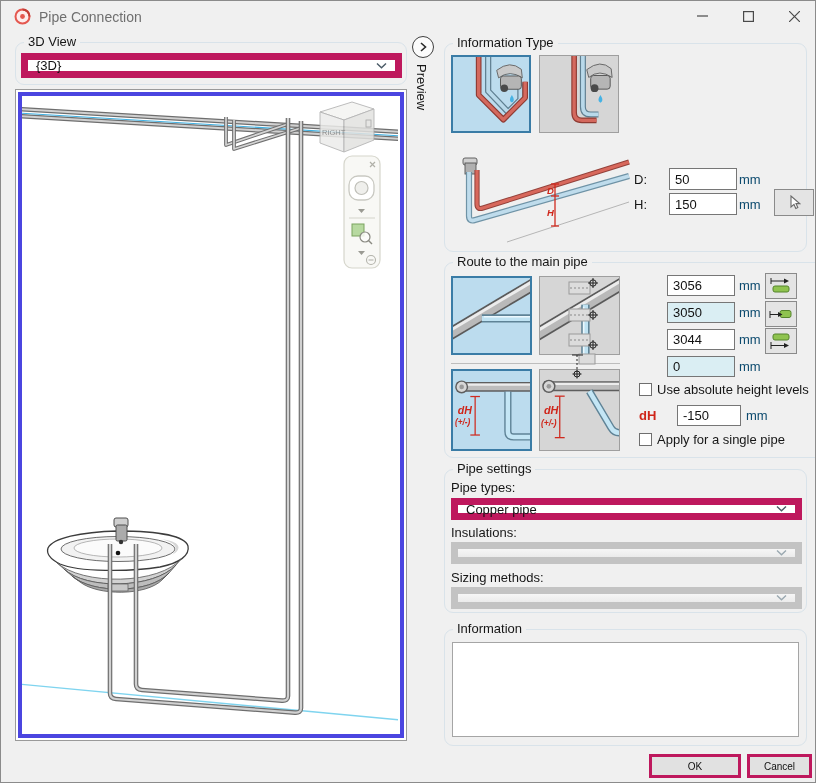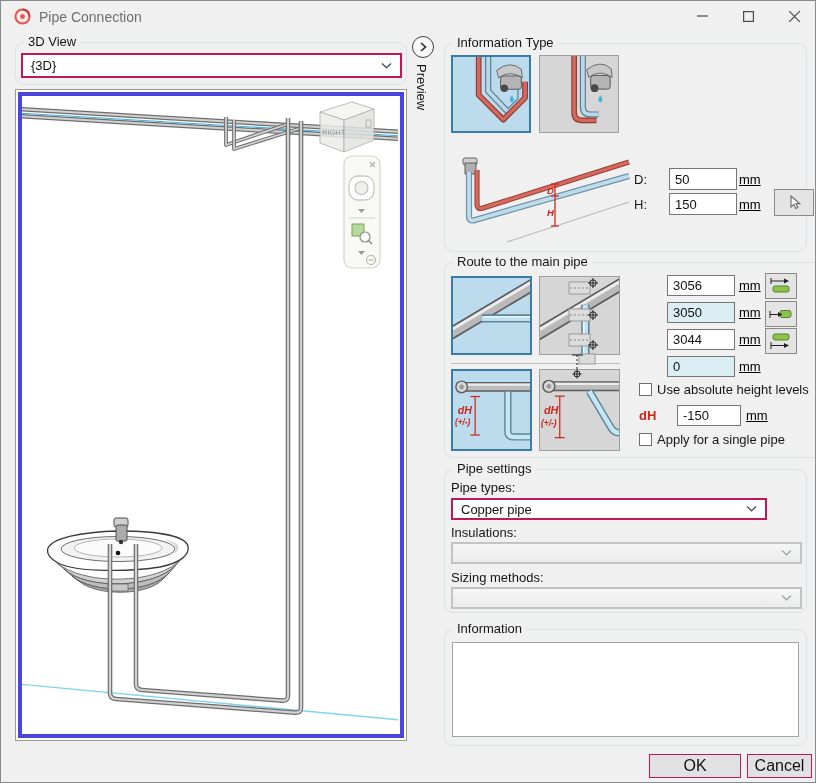--- a/index.html
+++ b/index.html
@@ -6,28 +6,28 @@
   .win{position:relative;width:816px;height:783px;background:#f0f0f0;border:1px solid #8b8b8b;box-sizing:border-box;overflow:hidden;}
   .win *{box-sizing:border-box;}
   .abs{position:absolute;}
   .title-text{font-size:14px;color:#6f6f6f;}
   .winbtn{display:flex;align-items:center;justify-content:center;width:44px;height:28px;top:1px;}
   .group{position:absolute;border:1px solid #d9e3ea;border-radius:9px;}
   .glabel{position:absolute;top:-9px;left:8px;background:#f0f0f0;padding:0 4px;font-size:13px;color:#161616;white-space:nowrap;}
   .lbl{position:absolute;font-size:13px;color:#161616;white-space:nowrap;}
   .num{position:absolute;border:1px solid #767676;font-size:13px;padding:1px 5px;background:#fff;font-family:inherit;color:#111;outline:none;}
   .num.hl{background:#daeef3;}
-  .unit{position:absolute;font-size:13px;color:#000000;text-decoration:underline;}
+  .unit{position:absolute;font-size:13px;color:#0c4a6e;}
   .cb{position:absolute;width:13px;height:13px;background:#fff;border:1px solid #6e6e6e;}
-  .btn{position:absolute;background:#e1e1e1;border:1px solid #be185d;font-size:16px;color:#111;display:flex;align-items:center;justify-content:center;font-family:inherit;cursor:default;}
+  .btn{position:absolute;background:#e1e1e1;border:3px solid #be185d;font-size:10px;color:#111;display:flex;align-items:center;justify-content:center;font-family:inherit;cursor:default;}
   .tool{background:#e4e4e4;border:1px solid #8a8a8a;display:flex;align-items:center;justify-content:center;}
   .thumb{position:absolute;border:1px solid #9f9f9f;background:#d6d6d6;}
   .thumb.sel{border:2px solid #3a7ca6;background:#bcdcee;}
   .thumb svg{display:block;width:100%;height:100%;}
-  .combo{position:absolute;background:#fff;border:2px solid #be185d;display:flex;align-items:center;padding:0 24px 0 8px;font-size:13px;color:#111;}
+  .combo{position:absolute;background:#fff;border:7px solid #be185d;display:flex;align-items:center;padding:0 24px 0 8px;font-size:13px;color:#111;}
   .combo.disabled{background:linear-gradient(#f6f6f6,#ebebeb);border-color:#c3c3c3;}
   .combo .chev{position:absolute;right:8px;top:50%;transform:translateY(-50%);}
   .vp-outer{position:absolute;left:14px;top:88px;width:392px;height:652px;background:#fff;border:1px solid #9a9a9a;}
   .vp-purple{position:absolute;left:2px;top:2px;right:2px;bottom:2px;border:4px solid #4b45e0;background:#fff;}
   .vp-canvas{position:absolute;left:0;top:0;right:0;bottom:0;overflow:hidden;background:#fff;}
   .overlay-label{position:absolute;left:0;top:0;background:#6f62f3;color:#000;font-weight:bold;font-size:14px;padding:2px 8px 3px 5px;}
   .po4{stroke:#6e6e6e;stroke-width:4.6;fill:none;stroke-linejoin:round;}
   .pf4{stroke:#d1d1d1;stroke-width:2.2;fill:none;stroke-linejoin:round;}
   .po3{stroke:#707070;stroke-width:3.8;fill:none;stroke-linejoin:round;}
   .pf3{stroke:#d4d4d4;stroke-width:1.7;fill:none;stroke-linejoin:round;}
@@ -365,21 +365,21 @@
     <span class="unit" style="left:301px;top:145px;">mm</span>
 
     <div class="cb" style="left:194px;top:170px;"></div>
     <span class="lbl" style="left:212px;top:169px;">Apply for a single pipe</span>
   </div>
 
   <div class="group" style="left:443px;top:468px;width:363px;height:144px;">
     <span class="glabel">Pipe settings</span>
 
     <span class="lbl" style="left:6px;top:10px;">Pipe types:</span>
-    <div class="combo" style="left:6px;top:28px;width:316px;height:22px;">
+    <div class="combo" style="left:6px;top:28px;width:351px;height:22px;">
       <span>Copper pipe</span>
       <svg class="chev" width="11" height="7" viewBox="0 0 11 7">
           <polyline points="1,1 5.5,5.3 10,1" fill="none" stroke="#4a5a66" stroke-width="1.4"></polyline>
         </svg>
     </div>
 
     <span class="lbl" style="left:6px;top:55px;">Insulations:</span>
     <div class="combo disabled" style="left:6px;top:72px;width:351px;height:22px;">
       <span></span>
       <svg class="chev" width="11" height="7" viewBox="0 0 11 7">

